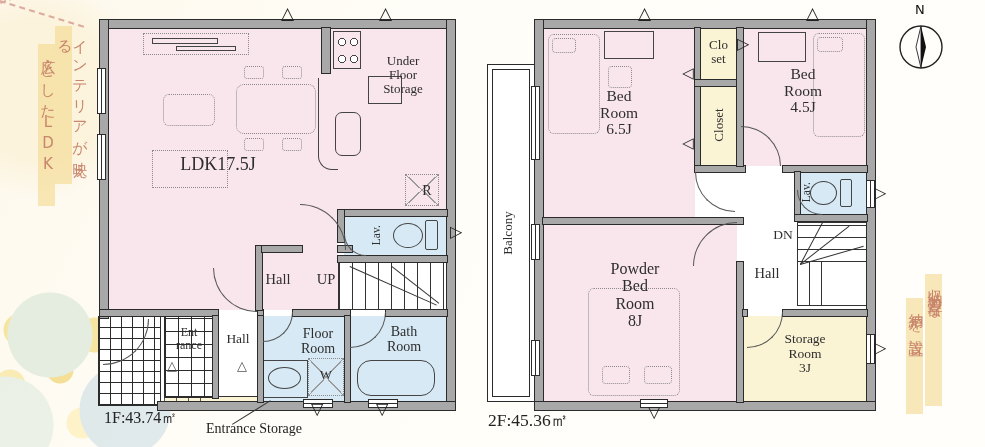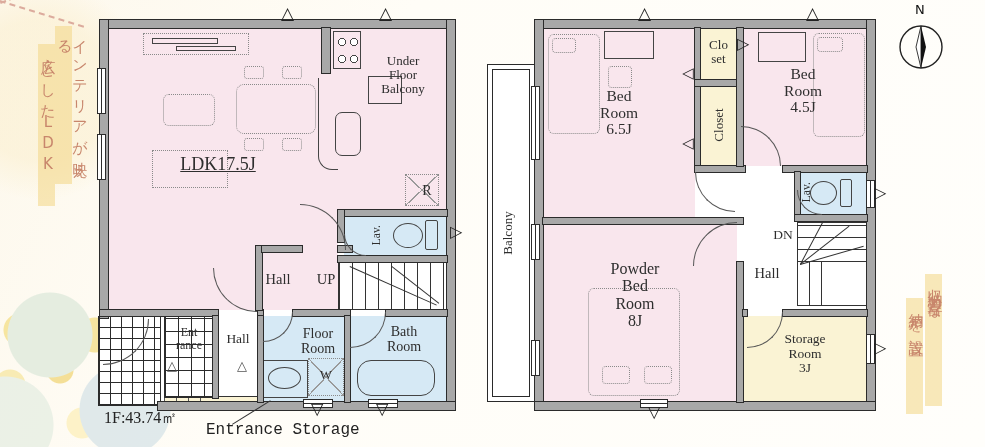--- a/index.html
+++ b/index.html
@@ -134,38 +134,38 @@
   <div class="arc" style="left:350px;top:312px;width:36px;height:36px;border-top:none;border-left:none;border-radius:0 0 100% 0;"></div>
 
   <span class="tri" style="left:281px;top:5px;font-size:17px;">△</span>
   <span class="tri" style="left:379px;top:5px;font-size:17px;">△</span>
   <span class="tri" style="left:311px;top:401px;font-size:16px;">▽</span>
   <span class="tri" style="left:376px;top:401px;font-size:16px;">▽</span>
   <span class="tri" style="left:450px;top:224px;font-size:16px;">▷</span>
   <span class="tri" style="left:167px;top:359px;font-size:13px;color:#555;">△</span>
   <span class="tri" style="left:237px;top:359px;font-size:13px;color:#555;">△</span>
 
-  <div class="lbl" style="left:163px;top:155px;width:110px;font-size:18px;text-decoration:underline;">LDK17.5J</div>
+  <div class="lbl" style="left:163px;top:155px;width:110px;font-size:18px;">LDK17.5J</div>
   <div class="lbl" style="left:370px;top:54px;width:66px;font-size:13px;">Under
 Floor
-Balcony</div>
+Storage</div>
   <div class="lbl" style="left:410px;top:183px;width:34px;font-size:14px;">R</div>
   <div class="lbl rot" style="left:354px;top:229px;width:44px;font-size:11.5px;">Lav.</div>
   <div class="lbl" style="left:256px;top:272px;width:44px;font-size:14.5px;">Hall</div>
   <div class="lbl" style="left:306px;top:272px;width:40px;font-size:14.5px;">UP</div>
   <div class="lbl" style="left:167px;top:326px;width:44px;font-size:12px;">Ent
 rance</div>
   <div class="lbl" style="left:218px;top:332px;width:40px;font-size:13.5px;">Hall</div>
   <div class="lbl" style="left:283px;top:326px;width:70px;font-size:14px;">Floor
 Room</div>
   <div class="lbl" style="left:308px;top:368px;width:36px;font-size:13px;">W</div>
   <div class="lbl" style="left:373px;top:324px;width:62px;font-size:14px;">Bath
 Room</div>
   <div class="cap" style="left:104px;top:408px;font-size:16px;">1F:43.74㎡</div>
-  <div class="cap" style="left:206px;top:421px;font-size:16px;font-family:Liberation Mono, monospace;">Entrance Storage</div>
+  <div class="cap" style="left:206px;top:421px;font-size:14px;">Entrance Storage</div>
   <div class="line" style="left:232px;top:424px;width:45px;transform:rotate(-32deg);"></div>
 
   <div class="fill" style="left:543px;top:28px;width:324px;height:374px;background:#fff;"></div>
   <div class="abs" style="left:487px;top:64px;width:48px;height:338px;background:#fff;border:1.5px solid #2a2a2a;outline:1px solid #2a2a2a;outline-offset:-6px;"></div>
   <div class="fill" style="left:543px;top:28px;width:152px;height:190px;background:#f9e6ed;"></div>
   <div class="fill" style="left:700px;top:28px;width:37px;height:52px;background:#faf3d4;"></div>
   <div class="fill" style="left:700px;top:86px;width:37px;height:80px;background:#faf3d4;"></div>
   <div class="fill" style="left:743px;top:28px;width:124px;height:138px;background:#f9e6ed;"></div>
   <div class="fill" style="left:800px;top:172px;width:67px;height:43px;background:#d6e9f5;"></div>
   <div class="fill" style="left:543px;top:224px;width:194px;height:178px;background:#f9e6ed;"></div>
@@ -242,20 +242,21 @@
   <div class="lbl rot" style="left:786px;top:186px;width:40px;font-size:11.5px;">Lav.</div>
   <div class="lbl" style="left:593px;top:260px;width:84px;font-size:16px;">Powder
 Bed
 Room
 8J</div>
   <div class="lbl" style="left:768px;top:228px;width:30px;font-size:13.5px;">DN</div>
   <div class="lbl" style="left:745px;top:266px;width:44px;font-size:14.5px;">Hall</div>
   <div class="lbl" style="left:772px;top:332px;width:66px;font-size:13.5px;">Storage
 Room
 3J</div>
+  <div class="cap" style="left:488px;top:408px;font-size:17.5px;">2F:45.36㎡</div>
 
   <span class="abs" style="left:915px;top:2px;font-family:'DejaVu Sans',sans-serif;font-size:13px;color:#111;">N</span>
   <svg style="position:absolute;left:895px;top:16px;" width="52" height="58" viewBox="0 0 52 58">
     <circle cx="26" cy="31" r="21" fill="none" stroke="#222" stroke-width="1.4"></circle>
     <polygon points="26,10 21,31 26,52" fill="#fff" stroke="#222" stroke-width="0.9"></polygon>
     <polygon points="26,10 31,31 26,52" fill="#111"></polygon>
   </svg>
 
   <div class="hl" style="left:925px;top:274px;width:17px;height:132px;"></div>
   <div class="hl" style="left:906px;top:298px;width:17px;height:116px;"></div>

